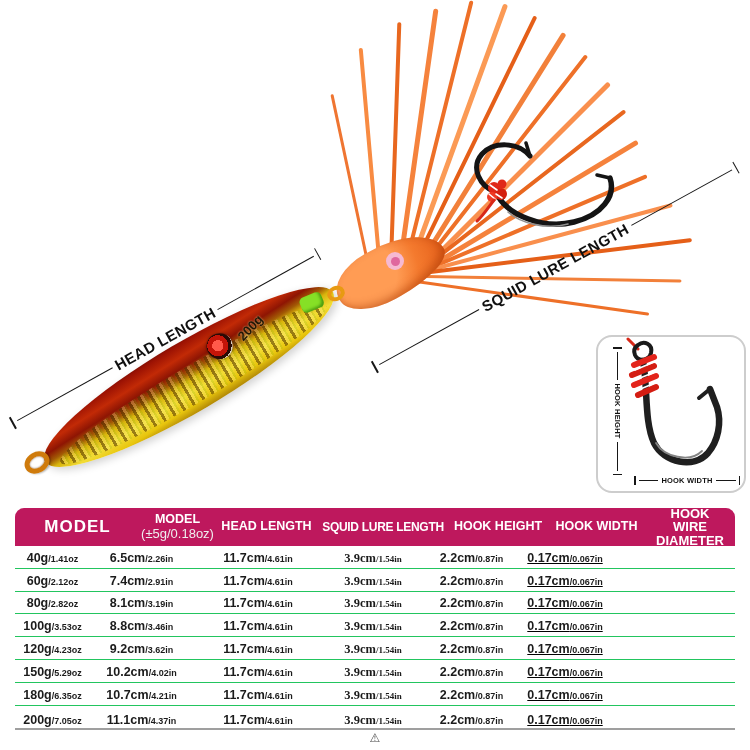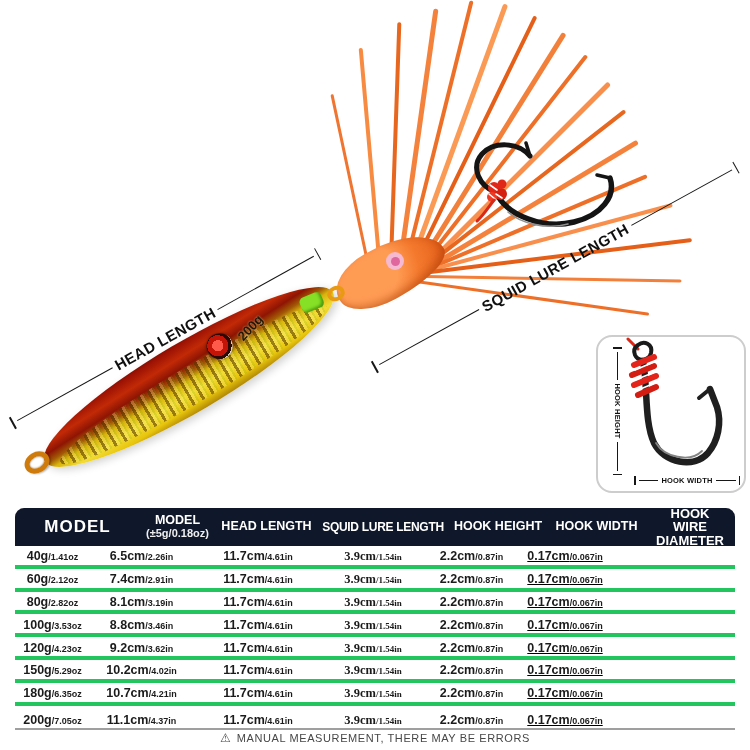--- a/index.html
+++ b/index.html
@@ -59,36 +59,36 @@
     border:2px solid #cdcdcd; border-radius:16px; background:#fff; }
   .hookbox svg { position:absolute; inset:0; }
   .vmeasure { left:24px; top:10px; width:128px; transform:rotate(90deg); transform-origin:0 0; gap:3px; }
   .vmeasure .tick { height:9px; }
   .hmeasure { left:36px; bottom:6px; width:106px; gap:3px; }
   .hmeasure .tick { height:9px; }
   .hookbox .mlabel { font-size:7.5px; letter-spacing:.2px; }
 
   
   .spec { position:absolute; left:15px; top:508px; width:720px; z-index:6; }
-  .spec-head { display:flex; height:38px; background:#0f172a; border-radius:9px 9px 0 0;
+  .spec-head { display:flex; height:38px; background:#be185d; border-radius:9px 9px 0 0;
     color:#fff; align-items:center; text-align:center; }
   .hc { font-weight:bold; font-size:12.5px; line-height:1.05; }
   .hc-model { width:125px; font-size:17px; letter-spacing:1px; }
   .hc-weight { width:75px; }
-  .hc-weight .sub { display:block; font-size:11px; font-weight:bold; color:#efefef; margin-top:1px; }
+  .hc-weight .sub { display:block; font-size:13px; font-weight:normal; color:#efefef; margin-top:1px; }
   .hc-head { width:103px; }
   .hc-squid { width:130px; font-size:12px; letter-spacing:-.3px; }
   .hc-hh { width:100px; }
   .hc-hw { width:97px; }
   .hc-wire { width:90px; font-size:13px; padding:0 8px; }
   .spec-body { display:flex; border-bottom:2px solid #9f9f9f; background:#fff; }
   .model-cell { width:125px; display:flex; align-items:center; justify-content:center;
     font-size:23px; font-weight:bold; color:#101010; letter-spacing:.5px; }
   .rows { flex:1; }
-  .row { display:flex; align-items:center; height:22.8px; border-bottom:4px solid #22c55e; text-align:center; }
+  .row { display:flex; align-items:center; height:22.8px; border-bottom:1px solid #22c55e; text-align:center; }
   .row:last-child { border-bottom:none;align-items:flex-end; }
   .c { white-space:nowrap; }
   .c1 { width:75px; } .c2 { width:103px; } .c3 { width:130px; }
   .c4 { width:100px;font-family:Liberation Serif, serif; } .c5 { width:97px; } .c6 { width:90px;text-decoration:underline; }
   .v { font-size:12.5px; font-weight:bold; color:#1b1b1b; }
   .u { font-size:9px;  font-weight:bold; color:#1b1b1b; }
 
   .footer { position:absolute; left:0; right:0; top:732px; display:flex; justify-content:center;
     align-items:center; gap:6px; color:#474747; z-index:6; }
   .footer .wicon { font-size:12px; line-height:1; }
@@ -284,15 +284,14 @@
     <div class="c c4"><span class="v">3.9cm</span><span class="u">/1.54in</span></div>
     <div class="c c5"><span class="v">2.2cm</span><span class="u">/0.87in</span></div>
     <div class="c c6"><span class="v">0.17cm</span><span class="u">/0.067in</span></div>
   </div>
 </div>
     </div>
   </div>
 
   <div class="footer">
     <span class="wicon">⚠</span>
-    <span class="wtext">MANUAL MEASUREMENT, THERE MAY BE ERRORS</span>
   </div>
 </div>
 
 </body></html>

